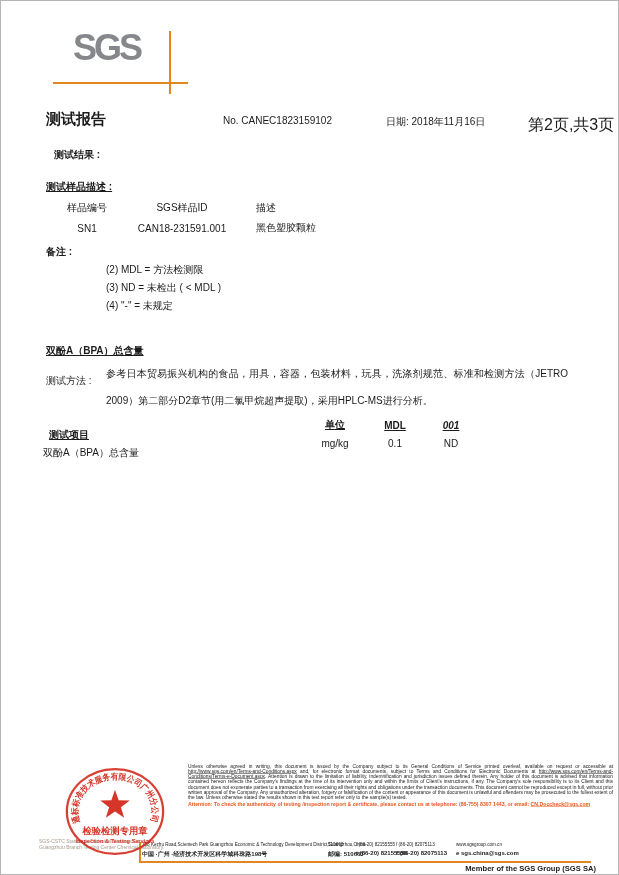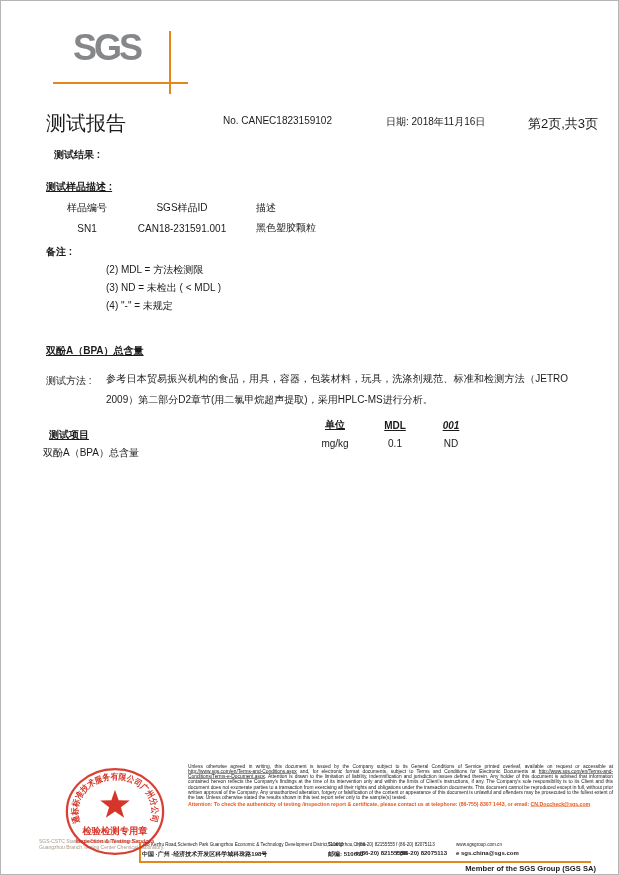--- a/index.html
+++ b/index.html
@@ -12,42 +12,42 @@
   }
   .abs { position:absolute; }
 
   
   .logo-text { position:absolute; left:72px; top:26px; font-size:36px; font-weight:700;
     color:#86878b; letter-spacing:-3px; font-family:"Liberation Sans",sans-serif; }
   .logo-hline { position:absolute; left:52px; top:81px; width:135px; height:2px; background:#e2861e; }
   .logo-vline { position:absolute; left:168px; top:30px; width:2px; height:63px; background:#e2861e; }
 
   
-  .doc-title { position:absolute; left:45px; top:109px; font-size:20px; font-weight:400; }
+  .doc-title { position:absolute; left:45px; top:109px; font-size:15px; font-weight:700; }
   .report-no { position:absolute; left:222px; top:114px; font-size:10px; }
   .report-date { position:absolute; left:385px; top:114px; font-size:10px; }
-  .report-page { position:absolute; left:527px; top:114px; font-size:13px; }
+  .report-page { position:absolute; left:527px; top:114px; font-size:16px; }
 
   .sec-label { font-weight:700; }
   .u-line { text-decoration:underline; }
 
   
   .sample-table { position:absolute; left:55px; top:197px; }
   .sample-row { display:flex; height:20px; align-items:center; }
   .s-c1 { width:62px; text-align:center; }
   .s-c2 { width:128px; text-align:center; }
   .s-c3 { padding-left:10px; text-align:left; }
   .sample-row.hdr { font-weight:400; }
 
   
   .notes { position:absolute; left:105px; top:262px; }
   .note-line { height:18px; }
 
   
-  .method-text { position:absolute; left:105px; top:367px; width:462px; line-height:21px; text-align:justify; }
+  .method-text { position:absolute; left:105px; top:359px; width:462px; line-height:27px; text-align:justify; }
 
   
   .res-table { position:absolute; left:42px; top:415px; width:436px; }
   .res-row { display:flex; height:18px; align-items:center; }
   .r-item { width:260px; text-align:left;margin-top:19px; }
   .res-row.hdr .r-item { padding-left:6px; }
   .r-unit { width:64px; text-align:center; }
   .r-mdl { width:56px; text-align:center; }
   .r-smp { width:56px; text-align:center; }
   .res-row.hdr { font-weight:700; }

